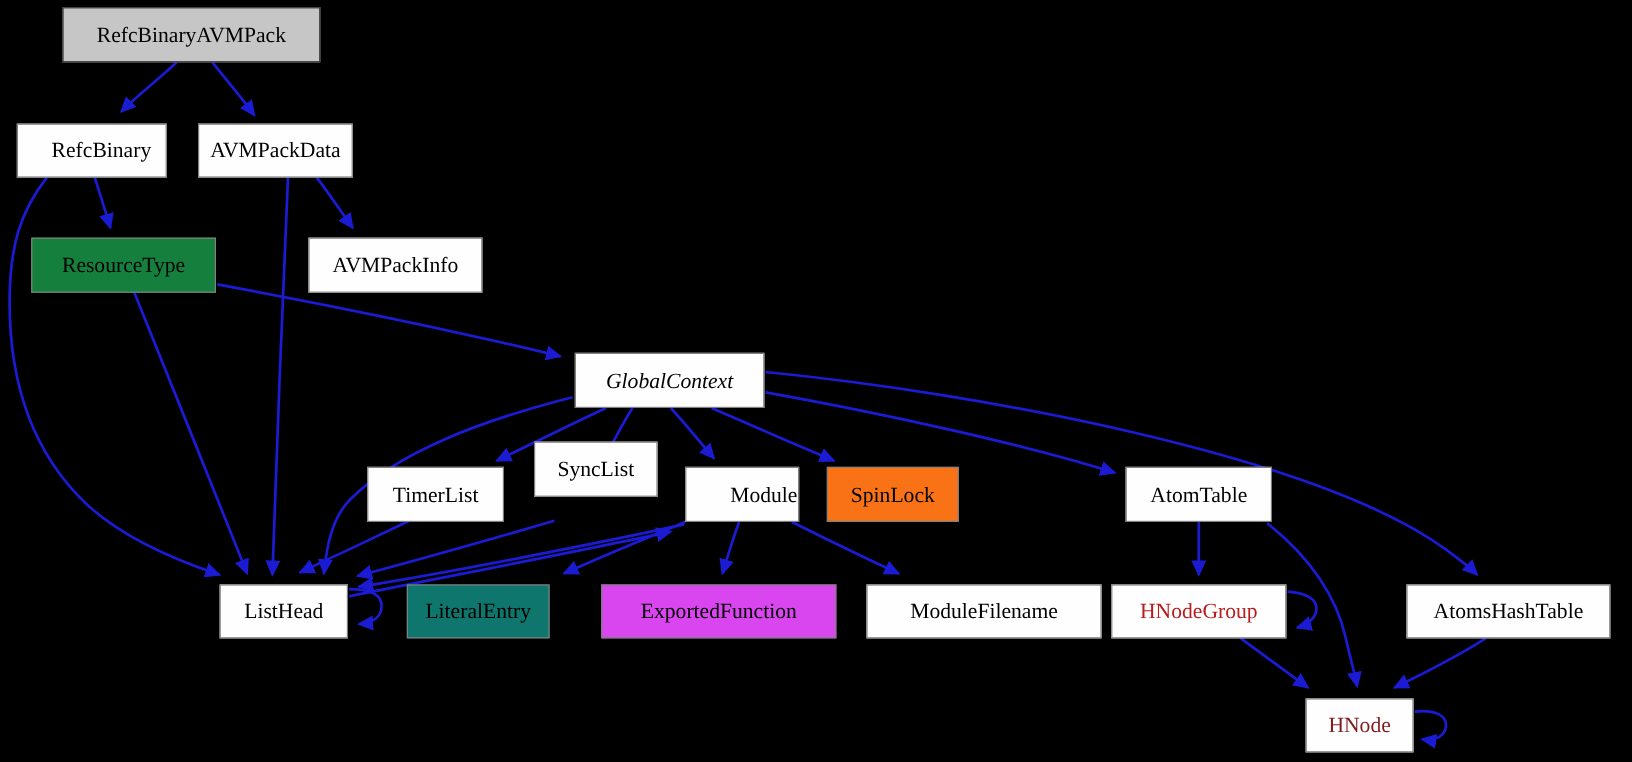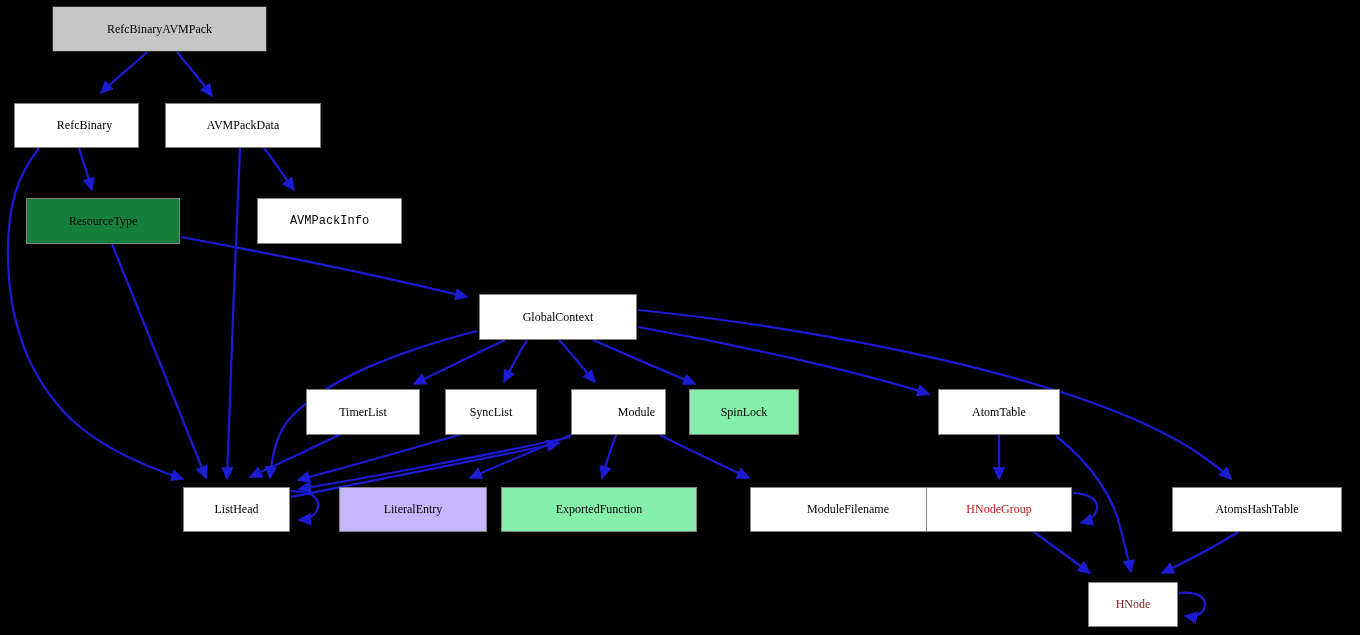--- a/index.html
+++ b/index.html
@@ -23,21 +23,21 @@
     height: 635px;
     display: block;
   }
   .node {
     position: absolute;
     box-sizing: border-box;
     display: flex;
     align-items: center;
     justify-content: center;
     font-family: "Liberation Serif", "DejaVu Serif", serif;
-    font-size: 12px;
+    font-size: 18px;
     color: #000;
     white-space: nowrap;
     cursor: pointer;
   }
 </style>
 </head>
 <body style="background: rgb(0, 0, 0);">
 
 <div id="graph-canvas">
   <svg id="edges-layer" viewBox="0 0 1360 635" xmlns="http://www.w3.org/2000/svg">
@@ -74,30 +74,30 @@
         <path d="M1056,436 C1093,465 1114,499 1121,530 C1126,551 1129,562 1131,572" fill="none" stroke="#1b1bd4" stroke-width="2.25" marker-end="url(#arrowhead)"></path>
         <path d="M1073,493 C1090,494 1097,500 1097,507 C1097,514 1091,520 1081,523" fill="none" stroke="#1b1bd4" stroke-width="2.25" marker-end="url(#arrowhead)"></path>
         <path d="M1034,532 C1053,546 1072,560 1090,573" fill="none" stroke="#1b1bd4" stroke-width="2.25" marker-end="url(#arrowhead)"></path>
         <path d="M1238,532 C1216,546 1187,561 1162,573" fill="none" stroke="#1b1bd4" stroke-width="2.25" marker-end="url(#arrowhead)"></path>
         <path d="M1179,593 C1197,591 1205,597 1205,604 C1205,612 1198,618 1185,616" fill="none" stroke="#1b1bd4" stroke-width="2.25" marker-end="url(#arrowhead)"></path>
       </g>
   </svg>
   <div id="nodes-layer">
       <div class="node" style="left: 52px; top: 6px; width: 215px; height: 46px; background: rgb(198, 198, 198); border: 1px solid rgb(46, 46, 46); color: rgb(0, 0, 0);">RefcBinaryAVMPack</div>
       <div class="node" style="left: 14px; top: 103px; width: 125px; height: 45px; background: rgb(254, 254, 254); border: 1px solid rgb(128, 128, 128); color: rgb(0, 0, 0); padding-left: 16px;">RefcBinary</div>
-      <div class="node" style="left: 165px; top: 103px; width: 156px; height: 45px; background: rgb(254, 254, 254); border: 1px solid rgb(128, 128, 128); color: rgb(0, 0, 0);">AVMPackData</div>
+      <div class="node" style="left: 165px; top: 103px; width: 129px; height: 45px; background: rgb(254, 254, 254); border: 1px solid rgb(128, 128, 128); color: rgb(0, 0, 0);">AVMPackData</div>
       <div class="node" style="left: 26px; top: 198px; width: 154px; height: 46px; background: #15803d; border: 1px solid rgb(128, 128, 128); color: rgb(0, 0, 0);">ResourceType</div>
-      <div class="node" style="left: 257px; top: 198px; width: 145px; height: 46px; background: rgb(254, 254, 254); border: 1px solid rgb(128, 128, 128); color: rgb(0, 0, 0); font-family: Liberation Mono, monospace;">AVMPackInfo</div>
-      <div class="node" style="left: 479px; top: 294px; width: 158px; height: 46px; background: rgb(254, 254, 254); border: 1px solid rgb(128, 128, 128); color: rgb(0, 0, 0);">GlobalContext</div>
+      <div class="node" style="left: 257px; top: 198px; width: 145px; height: 46px; background: rgb(254, 254, 254); border: 1px solid rgb(128, 128, 128); color: rgb(0, 0, 0);">AVMPackInfo</div>
+      <div class="node" style="left: 479px; top: 294px; width: 158px; height: 46px; background: rgb(254, 254, 254); border: 1px solid rgb(128, 128, 128); color: rgb(0, 0, 0); font-style: italic;">GlobalContext</div>
       <div class="node" style="left: 306px; top: 389px; width: 114px; height: 46px; background: rgb(254, 254, 254); border: 1px solid rgb(128, 128, 128); color: rgb(0, 0, 0);">TimerList</div>
-      <div class="node" style="left: 445px; top: 389px; width: 92px; height: 46px; background: rgb(254, 254, 254); border: 1px solid rgb(128, 128, 128); color: rgb(0, 0, 0);">SyncList</div>
+      <div class="node" style="left: 445px; top: 368px; width: 103px; height: 46px; background: rgb(254, 254, 254); border: 1px solid rgb(128, 128, 128); color: rgb(0, 0, 0);">SyncList</div>
       <div class="node" style="left: 571px; top: 389px; width: 95px; height: 46px; background: rgb(254, 254, 254); border: 1px solid rgb(128, 128, 128); color: rgb(0, 0, 0); padding-left: 36px;">Module</div>
-      <div class="node" style="left: 689px; top: 389px; width: 110px; height: 46px; background: #86efac; border: 1px solid rgb(128, 128, 128); color: rgb(0, 0, 0);">SpinLock</div>
+      <div class="node" style="left: 689px; top: 389px; width: 110px; height: 46px; background: #f97316; border: 1px solid rgb(128, 128, 128); color: rgb(0, 0, 0);">SpinLock</div>
       <div class="node" style="left: 938px; top: 389px; width: 122px; height: 46px; background: rgb(254, 254, 254); border: 1px solid rgb(128, 128, 128); color: rgb(0, 0, 0);">AtomTable</div>
       <div class="node" style="left: 183px; top: 487px; width: 107px; height: 45px; background: rgb(254, 254, 254); border: 1px solid rgb(128, 128, 128); color: rgb(0, 0, 0);">ListHead</div>
-      <div class="node" style="left: 339px; top: 487px; width: 148px; height: 45px; background: #c4b5fd; border: 1px solid rgb(128, 128, 128); color: rgb(0, 0, 0);">LiteralEntry</div>
-      <div class="node" style="left: 501px; top: 487px; width: 196px; height: 45px; background: #86efac; border: 1px solid rgb(128, 128, 128); color: rgb(0, 0, 0);">ExportedFunction</div>
-      <div class="node" style="left: 722px; top: 487px; width: 196px; height: 45px; background: rgb(254, 254, 254); border: 1px solid rgb(128, 128, 128); color: rgb(0, 0, 0); margin-left: 28px;">ModuleFilename</div>
+      <div class="node" style="left: 339px; top: 487px; width: 119px; height: 45px; background: #0f766e; border: 1px solid rgb(128, 128, 128); color: rgb(0, 0, 0);">LiteralEntry</div>
+      <div class="node" style="left: 501px; top: 487px; width: 196px; height: 45px; background: #d946ef; border: 1px solid rgb(128, 128, 128); color: rgb(0, 0, 0);">ExportedFunction</div>
+      <div class="node" style="left: 722px; top: 487px; width: 196px; height: 45px; background: rgb(254, 254, 254); border: 1px solid rgb(128, 128, 128); color: rgb(0, 0, 0);">ModuleFilename</div>
       <div class="node" style="left: 926px; top: 487px; width: 146px; height: 45px; background: rgb(254, 254, 254); border: 1px solid rgb(128, 128, 128); color: #b91c1c;">HNodeGroup</div>
       <div class="node" style="left: 1172px; top: 487px; width: 170px; height: 45px; background: rgb(254, 254, 254); border: 1px solid rgb(128, 128, 128); color: rgb(0, 0, 0);">AtomsHashTable</div>
       <div class="node" style="left: 1088px; top: 582px; width: 90px; height: 45px; background: rgb(254, 254, 254); border: 1px solid rgb(128, 128, 128); color: #7f1d1d;">HNode</div>
     </div>
 </div>
 
 </body></html>

